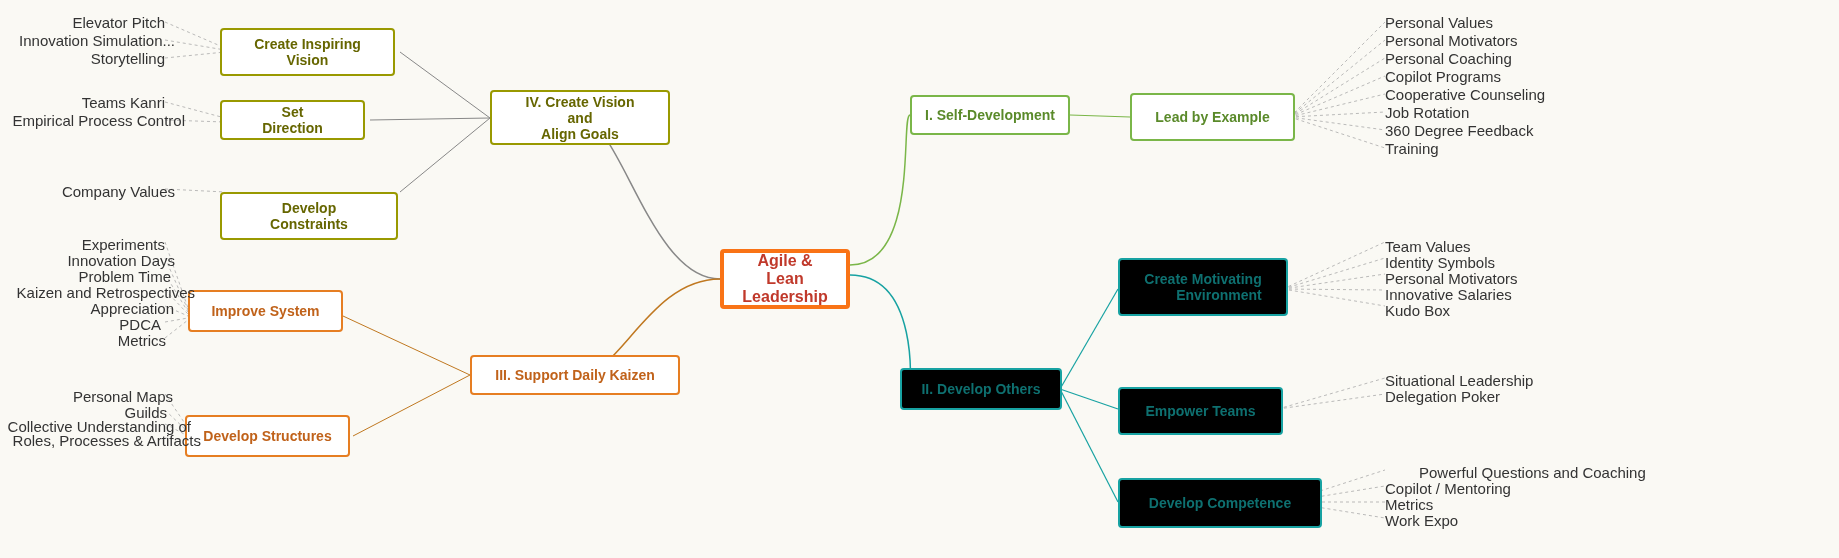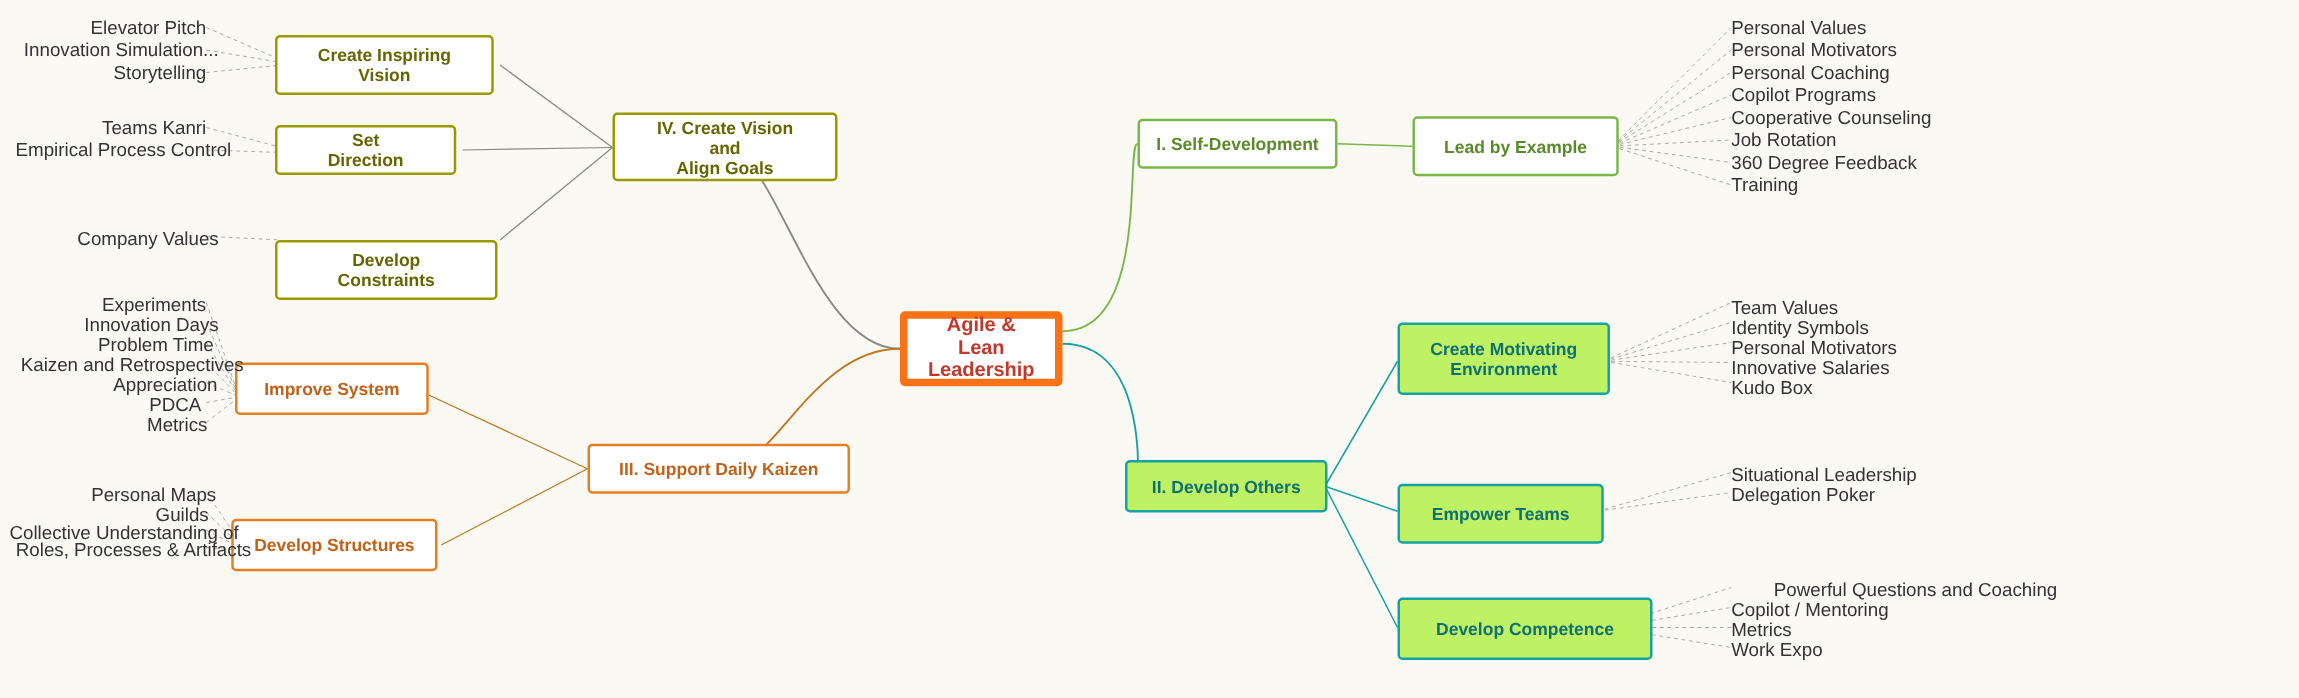--- a/index.html
+++ b/index.html
@@ -25,21 +25,21 @@
     }
     .node {
       position: absolute;
       display: flex;
       align-items: center;
       justify-content: center;
       text-align: center;
       font-family: 'Segoe UI', cursive, sans-serif;
     }
     .node-center {
-      border: 6px solid #f97316;
+      border: 4px solid #f97316;
       background: #fff;
       color: #c0392b;
       font-size: 16px;
       font-weight: bold;
       padding: 10px 14px;
       border-radius: 4px;
       width: 130px;
       height: 60px;
     }
     .node-green {
@@ -64,26 +64,27 @@
       border: 2px solid #e67e22;
       background: #fff;
       color: #c0621a;
       font-size: 14px;
       font-weight: 600;
       padding: 8px 12px;
       border-radius: 4px;
     }
     .node-teal {
       border: 2px solid #17a2a2;
-      background: #bef264;
+      background: #000000;
       color: #0e7070;
       font-size: 14px;
       font-weight: 600;
       padding: 8px 12px;
       border-radius: 4px;
+      text-align: right;
     }
     .leaf-text {
       position: absolute;
       font-size: 15px;
       color: #333;
       white-space: nowrap;
       font-family: 'Segoe UI', cursive, sans-serif;
     }
     .leaf-text.right {
       text-align: left;

